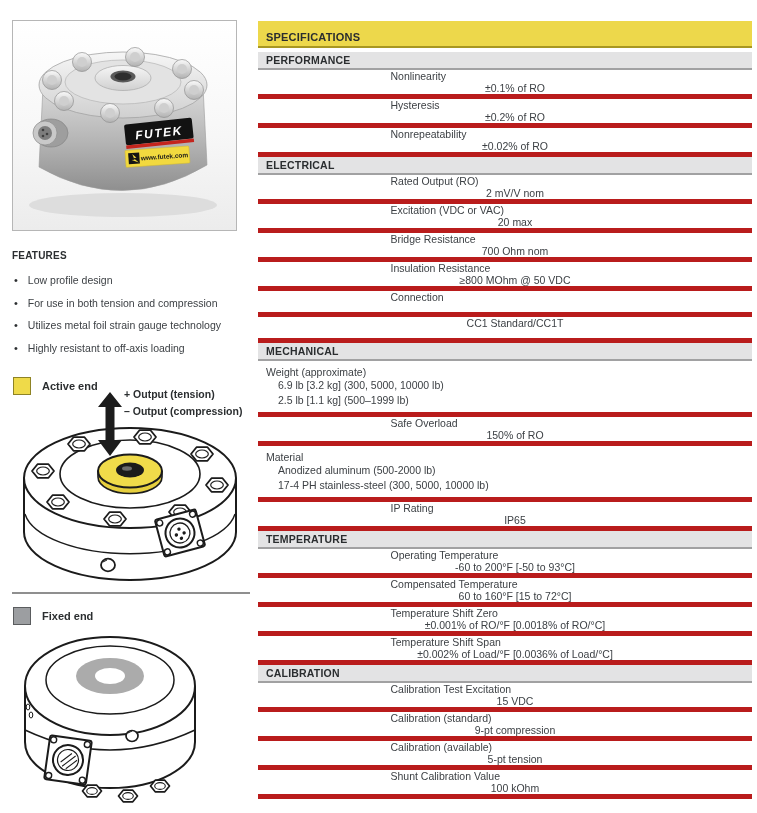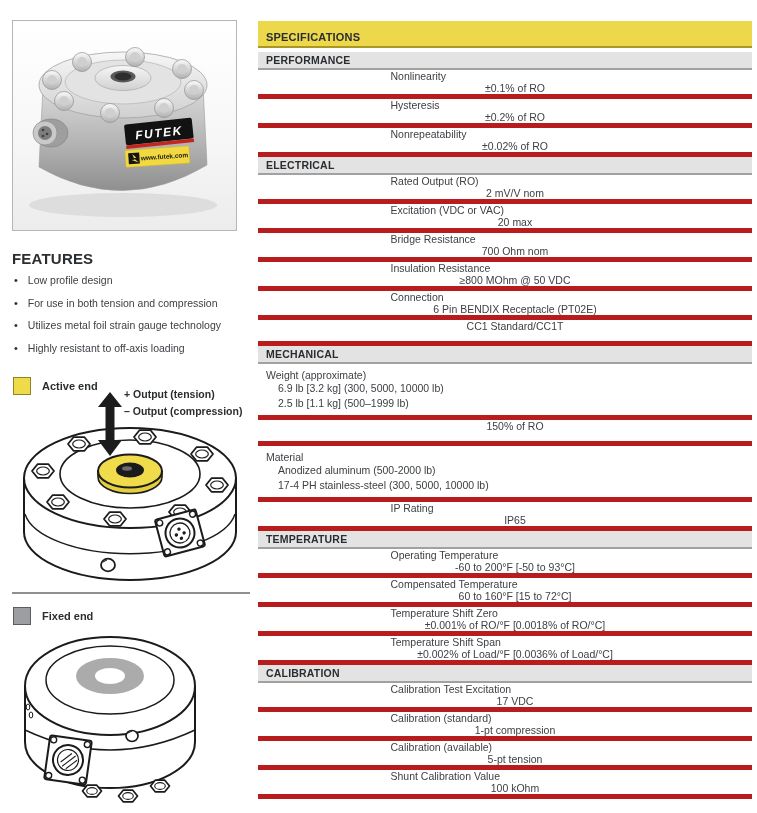--- a/index.html
+++ b/index.html
@@ -3,21 +3,21 @@
 <meta charset="utf-8">
 <style>
   html,body { margin:0; padding:0; background:#ffffff; }
   body { font-family:"Liberation Sans", sans-serif; }
   .page { position:relative; width:757px; height:813px; background:#ffffff; overflow:hidden; color:#3d4145; }
 
   
   .photo-box { position:absolute; left:12px; top:20px; width:223px; height:209px;
                border:1px solid #b6b6b6; background:linear-gradient(180deg,#ffffff 0%,#f7f7f7 55%,#ececec 100%); }
 
-  .features-title { position:absolute; left:12px; top:250px; font-size:15px; font-weight:bold; color:#2b2e30; letter-spacing:.2px; }
+  .features-title { position:absolute; left:12px; top:250px; font-size:10px; font-weight:bold; color:#2b2e30; letter-spacing:.2px; }
   .features-list { position:absolute; left:14px; top:274px; width:232px; }
   .feature-item { display:flex; gap:10px; margin-bottom:9.5px; font-size:10.5px; line-height:13px; color:#3d4145; }
   .feature-item .bullet { color:#2b2e30; font-size:11px; line-height:12px; }
 
   .legend-row { position:absolute; display:flex; align-items:center; gap:11px; font-weight:bold; font-size:11px; color:#2b2e30; }
   .legend-row.active { left:13px; top:377px;justify-content:center; }
   .legend-row.fixed  { left:13px; top:607px;justify-content:flex-end; }
   .swatch { width:16px; height:16px; flex:none; }
   .swatch.yellow { background:#EFDA49; border:1px solid #8e8325; }
   .swatch.gray   { background:#9C9EA1; border:1px solid #5a5c5e; }
@@ -284,35 +284,35 @@
     <div class="spec-row">
       <div class="label">Bridge Resistance</div>
       <div class="value">700 Ohm nom</div>
     </div>
     <div class="spec-row">
       <div class="label">Insulation Resistance</div>
       <div class="value">≥800 MOhm @ 50 VDC</div>
     </div>
     <div class="spec-row">
       <div class="label">Connection</div>
-      <div class="value">6 Pin BENDIX Receptacle (PT02E)</div>
     </div>
     <div class="spec-row">
       <div class="value">CC1 Standard/CC1T</div>
     </div>
 
     <div class="spec-section-header">MECHANICAL</div>
     <div class="spec-row multiline">
       <div class="label">Weight (approximate)</div>
       <div class="value">
         <div class="vline">6.9 lb [3.2 kg] (300, 5000, 10000 lb)</div>
         <div class="vline">2.5 lb [1.1 kg] (500–1999 lb)</div>
       </div>
     </div>
     <div class="spec-row">
+      <div class="label">Safe Overload</div>
       <div class="value">150% of RO</div>
     </div>
     <div class="spec-row multiline">
       <div class="label">Material</div>
       <div class="value">
         <div class="vline">Anodized aluminum (500-2000 lb)</div>
         <div class="vline">17-4 PH stainless-steel (300, 5000, 10000 lb)</div>
       </div>
     </div>
     <div class="spec-row">
@@ -334,25 +334,25 @@
       <div class="value">±0.001% of RO/°F [0.0018% of RO/°C]</div>
     </div>
     <div class="spec-row">
       <div class="label">Temperature Shift Span</div>
       <div class="value">±0.002% of Load/°F [0.0036% of Load/°C]</div>
     </div>
 
     <div class="spec-section-header">CALIBRATION</div>
     <div class="spec-row">
       <div class="label">Calibration Test Excitation</div>
-      <div class="value">17 VDC</div>
+      <div class="value">15 VDC</div>
     </div>
     <div class="spec-row">
       <div class="label">Calibration (standard)</div>
-      <div class="value">1-pt compression</div>
+      <div class="value">9-pt compression</div>
     </div>
     <div class="spec-row">
       <div class="label">Calibration (available)</div>
       <div class="value">5-pt tension</div>
     </div>
     <div class="spec-row">
       <div class="label">Shunt Calibration Value</div>
       <div class="value">100 kOhm</div>
     </div>
   </div>

